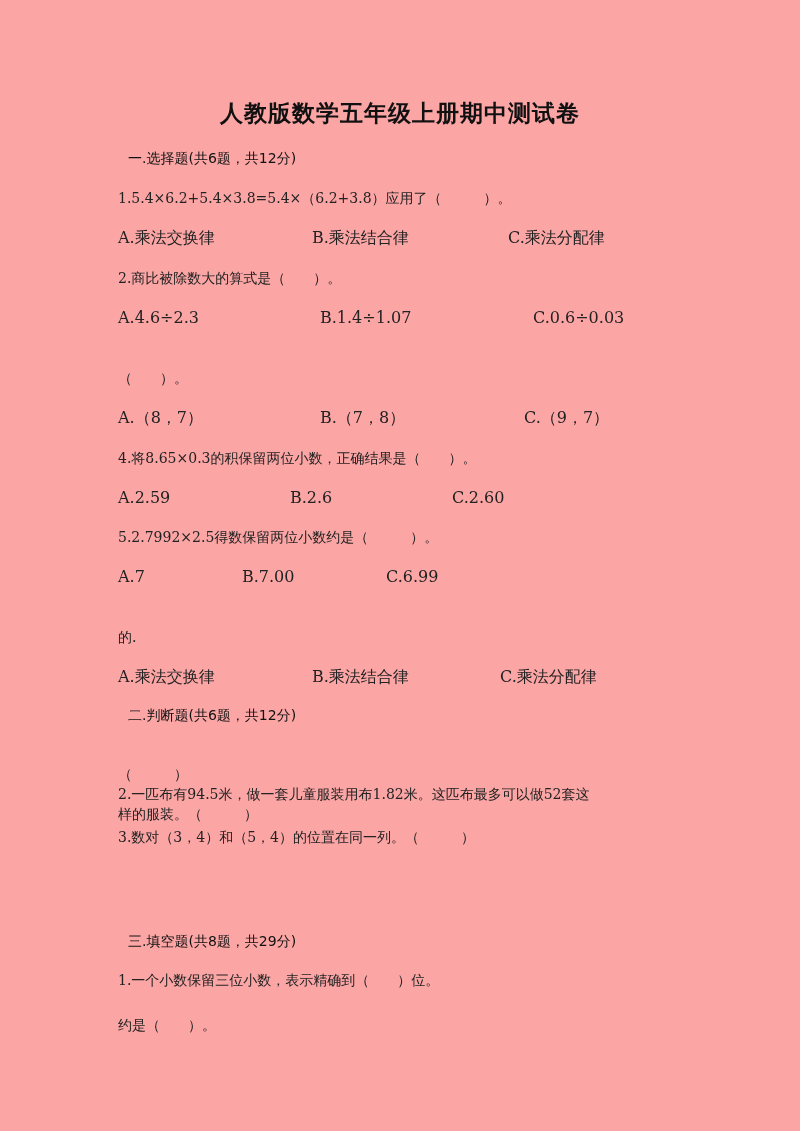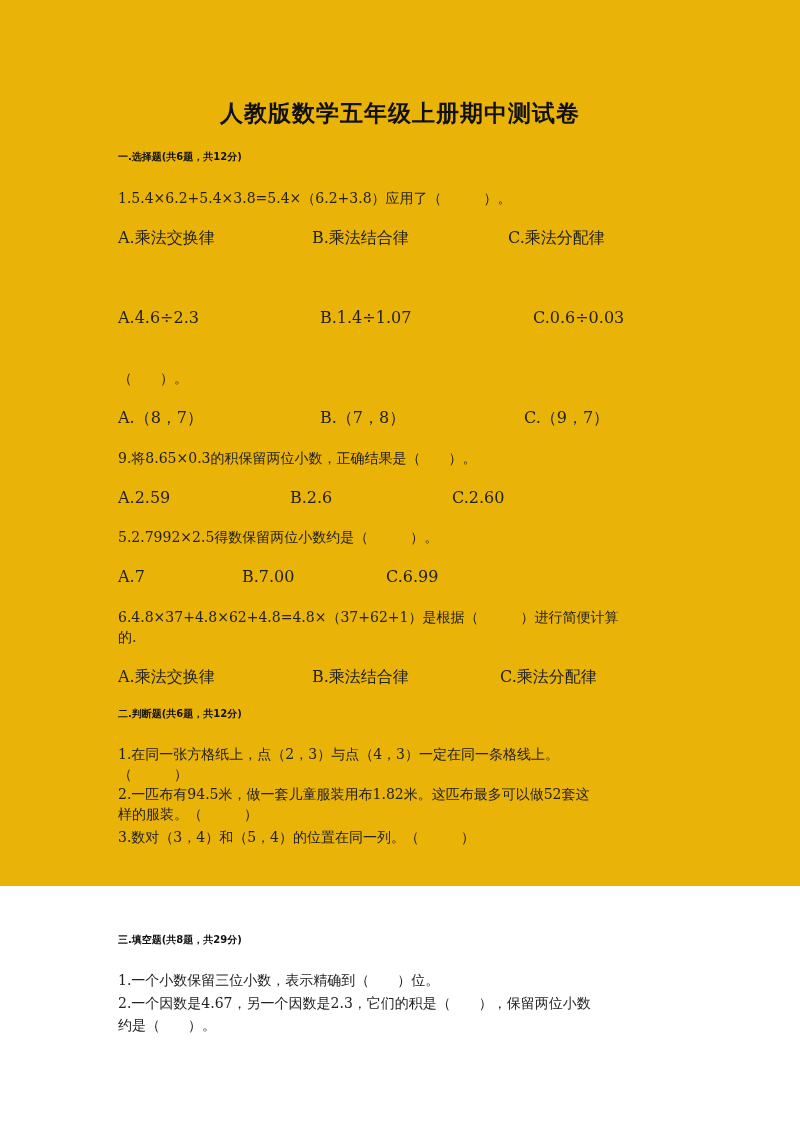--- a/index.html
+++ b/index.html
@@ -1,68 +1,66 @@
 <!DOCTYPE html>
 <html><head>
 <meta charset="utf-8">
 <style>
   html, body { margin: 0; padding: 0; background: #ffffff; }
   body { width: 800px; height: 1131px; position: relative; overflow: hidden;
          font-family: "DejaVu Serif", "Liberation Serif", serif; color: #1a1a1a; }
-  .page { position: absolute; left: 0; top: 0; width: 800px; height: 886px; background: #eab308; }
+  .page { position: absolute; left: 0; top: 0; width: 800px; height: 1131px; background: #fca5a5; }
   .title { position: absolute; left: 0; width: 800px; top: 98px; text-align: center;
            font-family: "DejaVu Sans", "Liberation Sans", sans-serif; font-weight: bold;
            font-size: 23px; letter-spacing: 1px; color: #111; }
-  .section { position: absolute; left: 118px; font-family: "DejaVu Sans", "Liberation Sans", sans-serif;
-             font-weight: bold; font-size: 10px; color: #111; }
+  .section { position: absolute; left: 128px; font-family: "DejaVu Sans", "Liberation Sans", sans-serif;
+             font-weight: normal; font-size: 14px; color: #111; }
   .line { position: absolute; left: 118px; font-size: 14px; line-height: 20px; white-space: nowrap; color: #222; text-align: center; }
   .opt { position: absolute; font-size: 16px; white-space: nowrap; color: #222; }
 </style>
 </head>
 <body>
 
 <div class="page">
   <div class="title">人教版数学五年级上册期中测试卷</div>
 
   <div class="section" style="top:150px">一.选择题(共6题，共12分)</div>
 
   <div class="line" style="top:188px">1.5.4×6.2+5.4×3.8=5.4×（6.2+3.8）应用了（　　　）。</div>
   <div class="opt" style="left:118px;top:228px">A.乘法交换律</div>
   <div class="opt" style="left:312px;top:228px">B.乘法结合律</div>
   <div class="opt" style="left:508px;top:228px">C.乘法分配律</div>
 
+  <div class="line" style="top:268px">2.商比被除数大的算式是（　　）。</div>
   <div class="opt" style="left:118px;top:308px">A.4.6÷2.3</div>
   <div class="opt" style="left:320px;top:308px">B.1.4÷1.07</div>
   <div class="opt" style="left:533px;top:308px">C.0.6÷0.03</div>
 
   <div class="line" style="top:368px">（　　）。</div>
   <div class="opt" style="left:118px;top:408px">A.（8，7）</div>
   <div class="opt" style="left:320px;top:408px">B.（7，8）</div>
   <div class="opt" style="left:524px;top:408px">C.（9，7）</div>
 
-  <div class="line" style="top:448px">9.将8.65×0.3的积保留两位小数，正确结果是（　　）。</div>
+  <div class="line" style="top:448px">4.将8.65×0.3的积保留两位小数，正确结果是（　　）。</div>
   <div class="opt" style="left:118px;top:488px">A.2.59</div>
   <div class="opt" style="left:290px;top:488px">B.2.6</div>
   <div class="opt" style="left:452px;top:488px">C.2.60</div>
 
   <div class="line" style="top:527px">5.2.7992×2.5得数保留两位小数约是（　　　）。</div>
   <div class="opt" style="left:118px;top:567px">A.7</div>
   <div class="opt" style="left:242px;top:567px">B.7.00</div>
   <div class="opt" style="left:386px;top:567px">C.6.99</div>
 
-  <div class="line" style="top:607px">6.4.8×37+4.8×62+4.8=4.8×（37+62+1）是根据（　　　）进行简便计算</div>
   <div class="line" style="top:627px">的.</div>
   <div class="opt" style="left:118px;top:667px">A.乘法交换律</div>
   <div class="opt" style="left:312px;top:667px">B.乘法结合律</div>
   <div class="opt" style="left:500px;top:667px">C.乘法分配律</div>
 
   <div class="section" style="top:707px">二.判断题(共6题，共12分)</div>
-  <div class="line" style="top:744px">1.在同一张方格纸上，点（2，3）与点（4，3）一定在同一条格线上。</div>
   <div class="line" style="top:764px">（　　　）</div>
   <div class="line" style="top:784px">2.一匹布有94.5米，做一套儿童服装用布1.82米。这匹布最多可以做52套这</div>
   <div class="line" style="top:804px">样的服装。（　　　）</div>
   <div class="line" style="top:827px">3.数对（3，4）和（5，4）的位置在同一列。（　　　）</div>
 
   <div class="section" style="top:933px">三.填空题(共8题，共29分)</div>
   <div class="line" style="top:970px">1.一个小数保留三位小数，表示精确到（　　）位。</div>
-  <div class="line" style="top:993px">2.一个因数是4.67，另一个因数是2.3，它们的积是（　　），保留两位小数</div>
   <div class="line" style="top:1015px">约是（　　）。</div>
 </div>
 
 </body></html>

